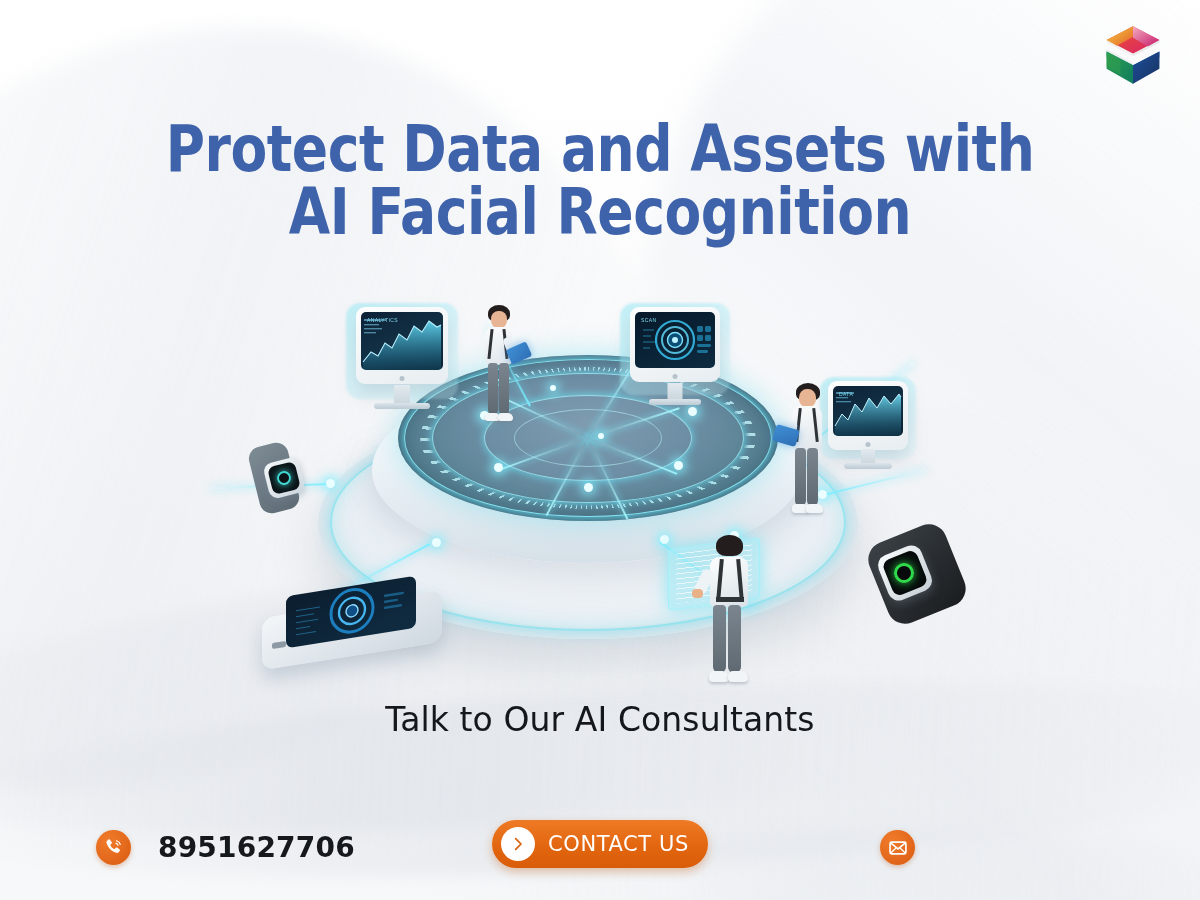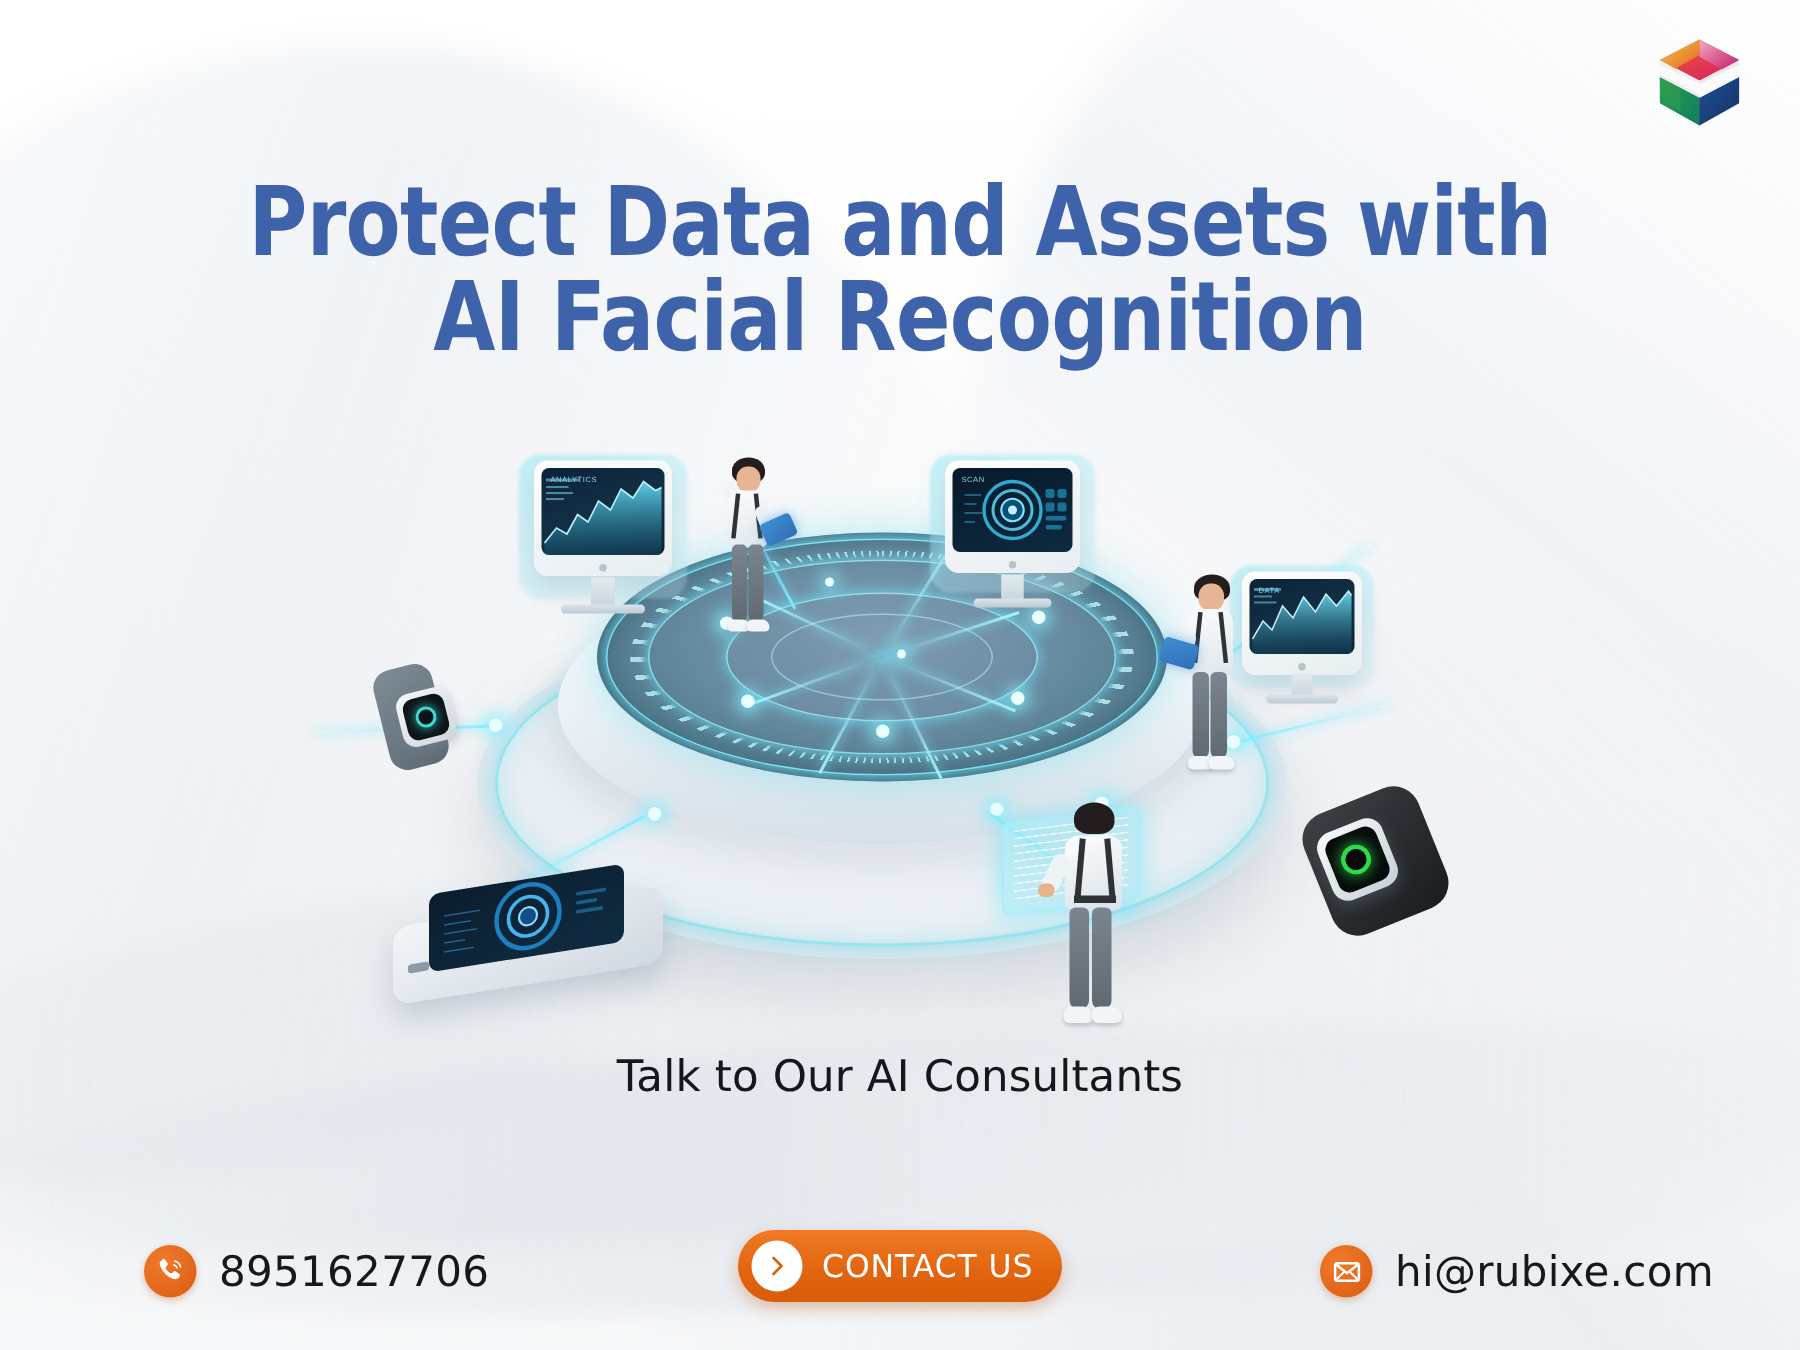--- a/index.html
+++ b/index.html
@@ -211,26 +211,26 @@
 
   
   .watch-band { position:absolute; border-radius:8px; }
   .watch-case { position:absolute; border-radius:9px; }
   .watch-ring { position:absolute; border-radius:50%; }
 
   
   .subtitle {
     position:absolute; left:0; right:0; top:700px; text-align:center;
     font-family:"DejaVu Sans","Liberation Sans", sans-serif;
-    font-size:29px; color:#14181c; letter-spacing:.1px; font-weight:400;
+    font-size:33px; color:#14181c; letter-spacing:.1px; font-weight:400;
   }
 
   
   .footer { position:absolute; left:0; right:0; top:812px; height:88px; }
-  .contact { position:absolute; display:flex; align-items:center; gap:15px; }
+  .contact { position:absolute; display:flex; align-items:center; gap:27px;font-weight:bold; }
   .ic-circle {
     width:35px; height:35px; border-radius:50%;
     background:radial-gradient(circle at 34% 30%, #f07b2a 0%, #e2661a 65%, #d85c12 100%);
     display:flex; align-items:center; justify-content:center; flex:none;
     box-shadow:0 2px 5px rgba(190,100,40,.35);
   }
   .contact-txt {
     font-family:"DejaVu Sans","Liberation Sans", sans-serif;
     font-size:28px; color:#15191d; letter-spacing:.2px;
   }
@@ -561,21 +561,20 @@
     </div>
 
     <div class="contact" style="left:880px;top:18px;">
       <span class="ic-circle">
         <svg width="20" height="20" viewBox="0 0 24 24">
           <rect x="2.5" y="5" width="19" height="14" rx="1.8" fill="none" stroke="#fff" stroke-width="2"></rect>
           <path d="M3.5 6.2 12 13l8.5-6.8" fill="none" stroke="#fff" stroke-width="2" stroke-linecap="round"></path>
           <path d="M3.6 17.8 9.6 12M20.4 17.8 14.4 12" fill="none" stroke="#fff" stroke-width="1.6" stroke-linecap="round"></path>
         </svg>
       </span>
-      <span class="contact-txt">hi@rubixe.com</span>
     </div>
 
   </div>
 
   <div class="cta">
     <span class="cta-arrow">
       <svg width="16" height="16" viewBox="0 0 24 24">
         <path d="M8.5 4 16.5 12 8.5 20" fill="none" stroke="#d9600d" stroke-width="2.6" stroke-linecap="round" stroke-linejoin="round"></path>
       </svg>
     </span>

